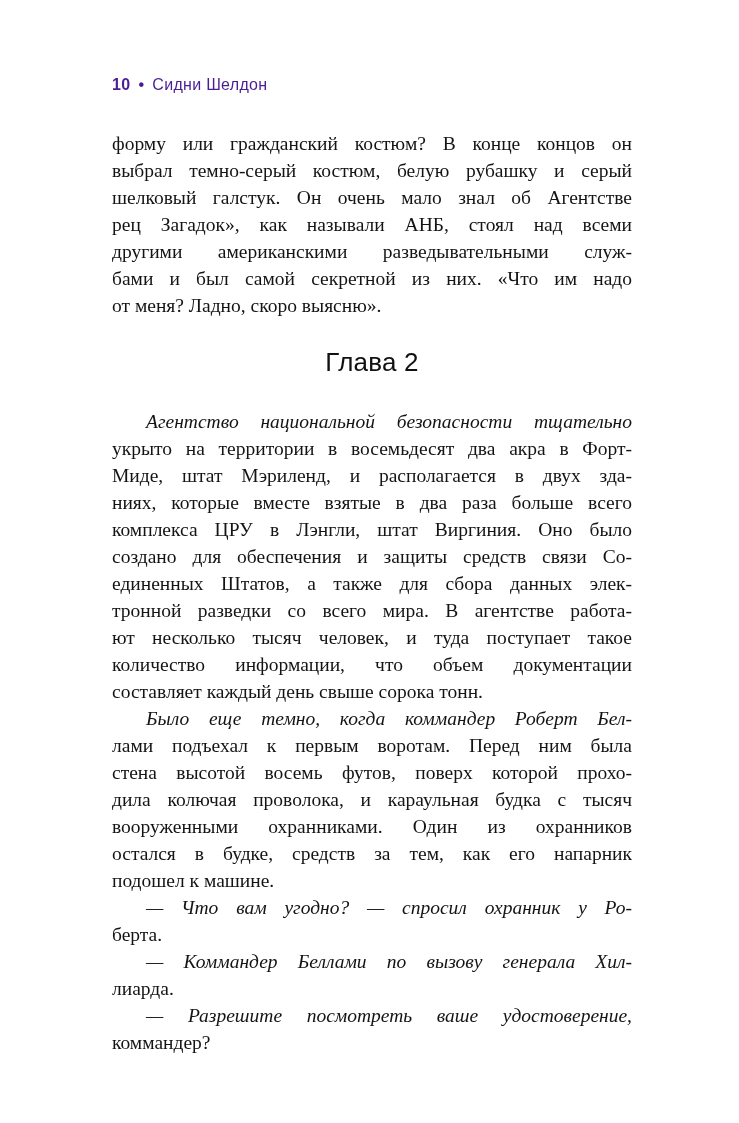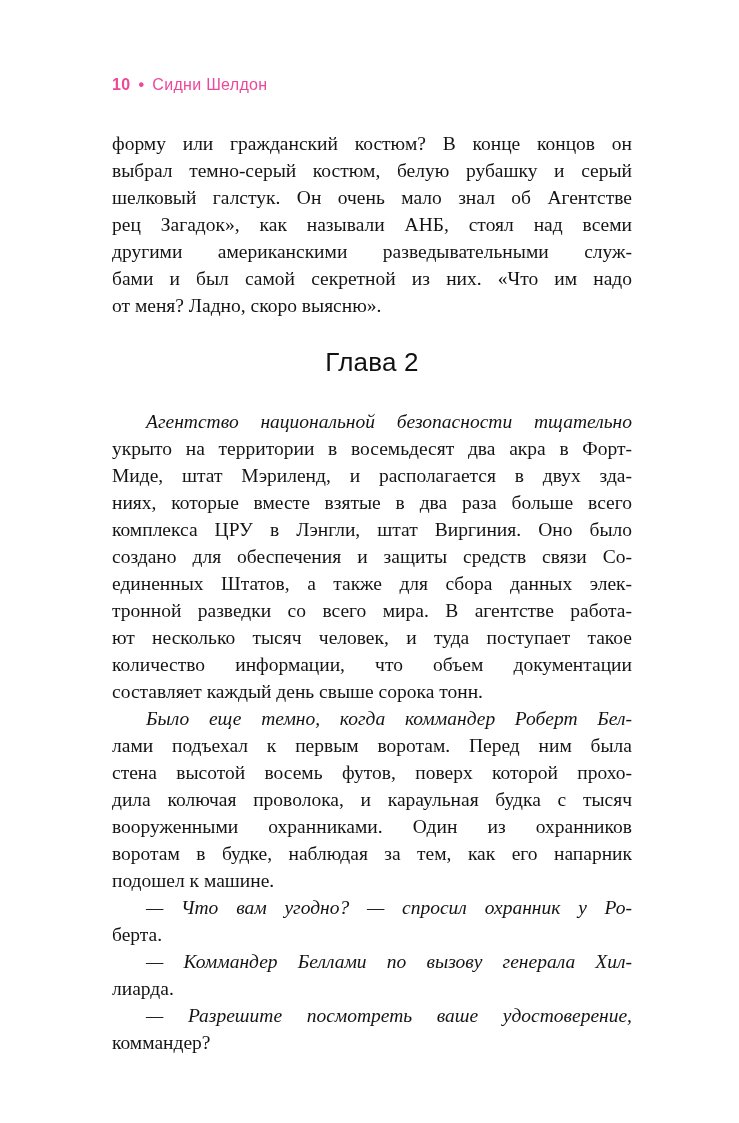--- a/index.html
+++ b/index.html
@@ -13,21 +13,21 @@
     height: 1123px;
     background: #ffffff;
     color: #161616;
     box-sizing: border-box;
     padding: 76px 0 0 112px;
     overflow: hidden;
   }
   .running-header {
     font-family: "Liberation Sans", sans-serif;
     font-size: 16px;
-    color: #ec4899;
+    color: #4c1d95;
     letter-spacing: 0.3px;
     margin: 0 0 36px 0;
   }
   .running-header .page-number {
     font-weight: bold;
   }
   .running-header .separator {
     margin: 0 8px;
     font-weight: bold;
   }
@@ -95,21 +95,21 @@
         <span class="line">ют несколько тысяч человек, и туда поступает такое</span>
         <span class="line">количество информации, что объем документации</span>
         <span class="line last">составляет каждый день свыше сорока тонн.</span>
       </p>
       <p class="paragraph indent">
         <span class="line">Было еще темно, когда коммандер Роберт Бел-</span>
         <span class="line">лами подъехал к первым воротам. Перед ним была</span>
         <span class="line">стена высотой восемь футов, поверх которой прохо-</span>
         <span class="line">дила колючая проволока, и караульная будка с тысяч</span>
         <span class="line">вооруженными охранниками. Один из охранников</span>
-        <span class="line">воротам в будке, наблюдая за тем, как его напарник</span>
+        <span class="line">остался в будке, средств за тем, как его напарник</span>
         <span class="line last">подошел к машине.</span>
       </p>
       <p class="paragraph indent">
         <span class="line">— Что вам угодно? — спросил охранник у Ро-</span>
         <span class="line last">берта.</span>
       </p>
       <p class="paragraph indent">
         <span class="line">— Коммандер Беллами по вызову генерала Хил-</span>
         <span class="line last">лиарда.</span>
       </p>

